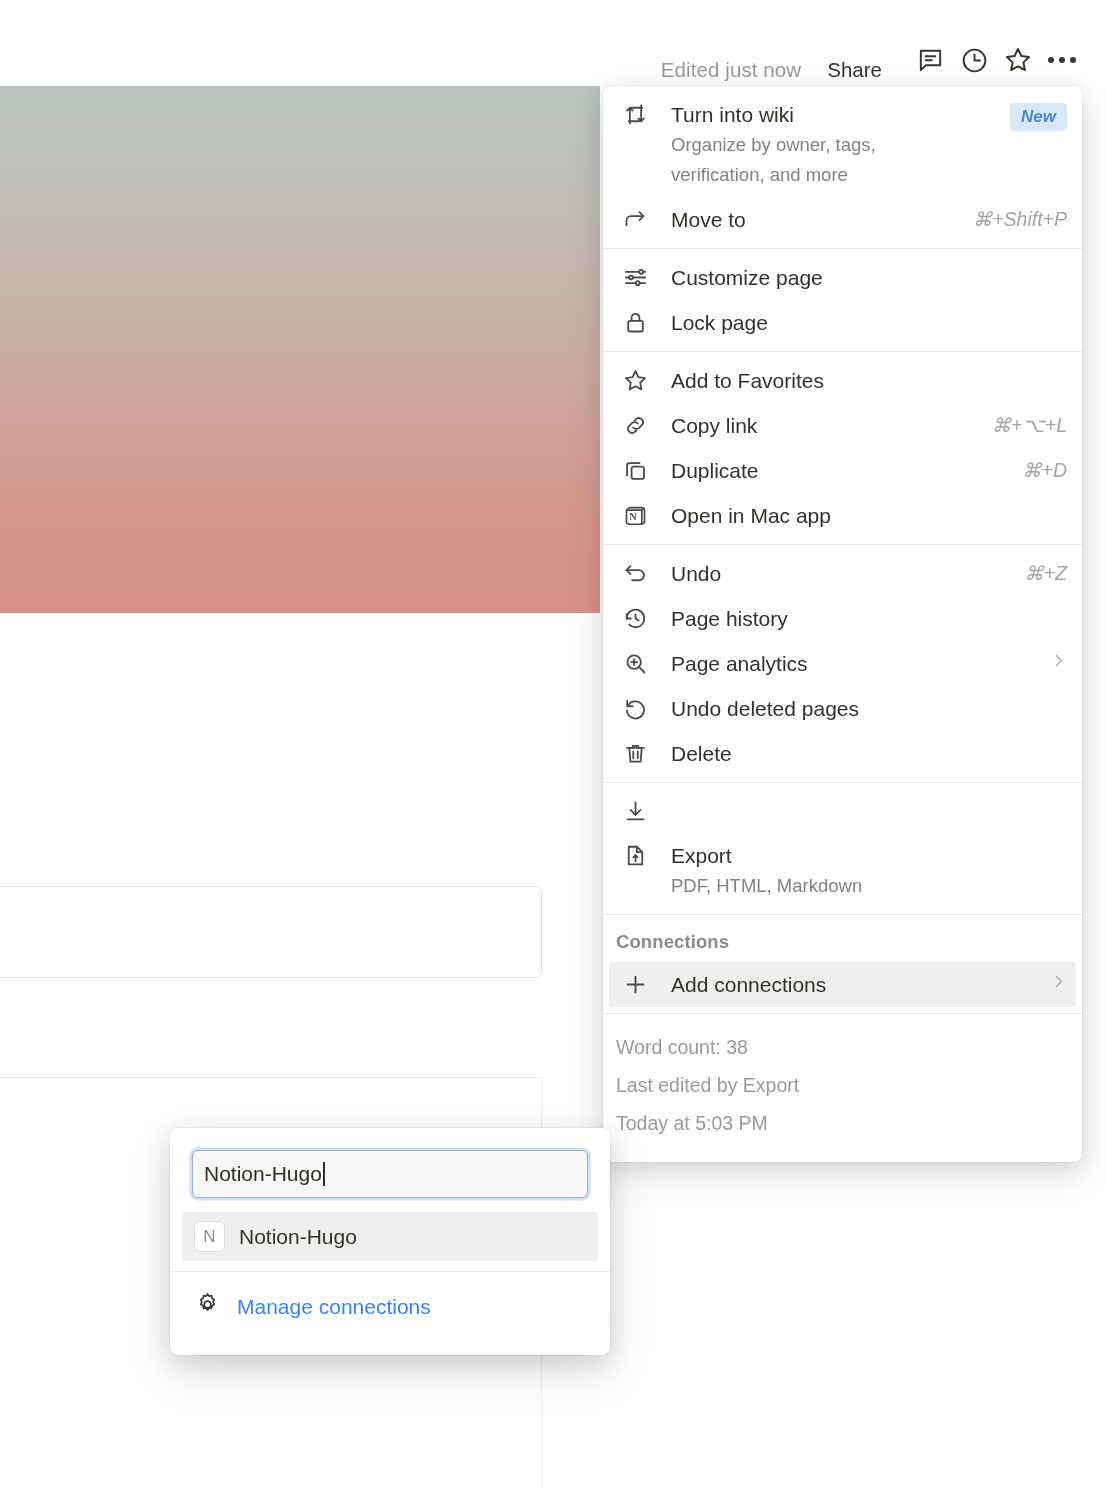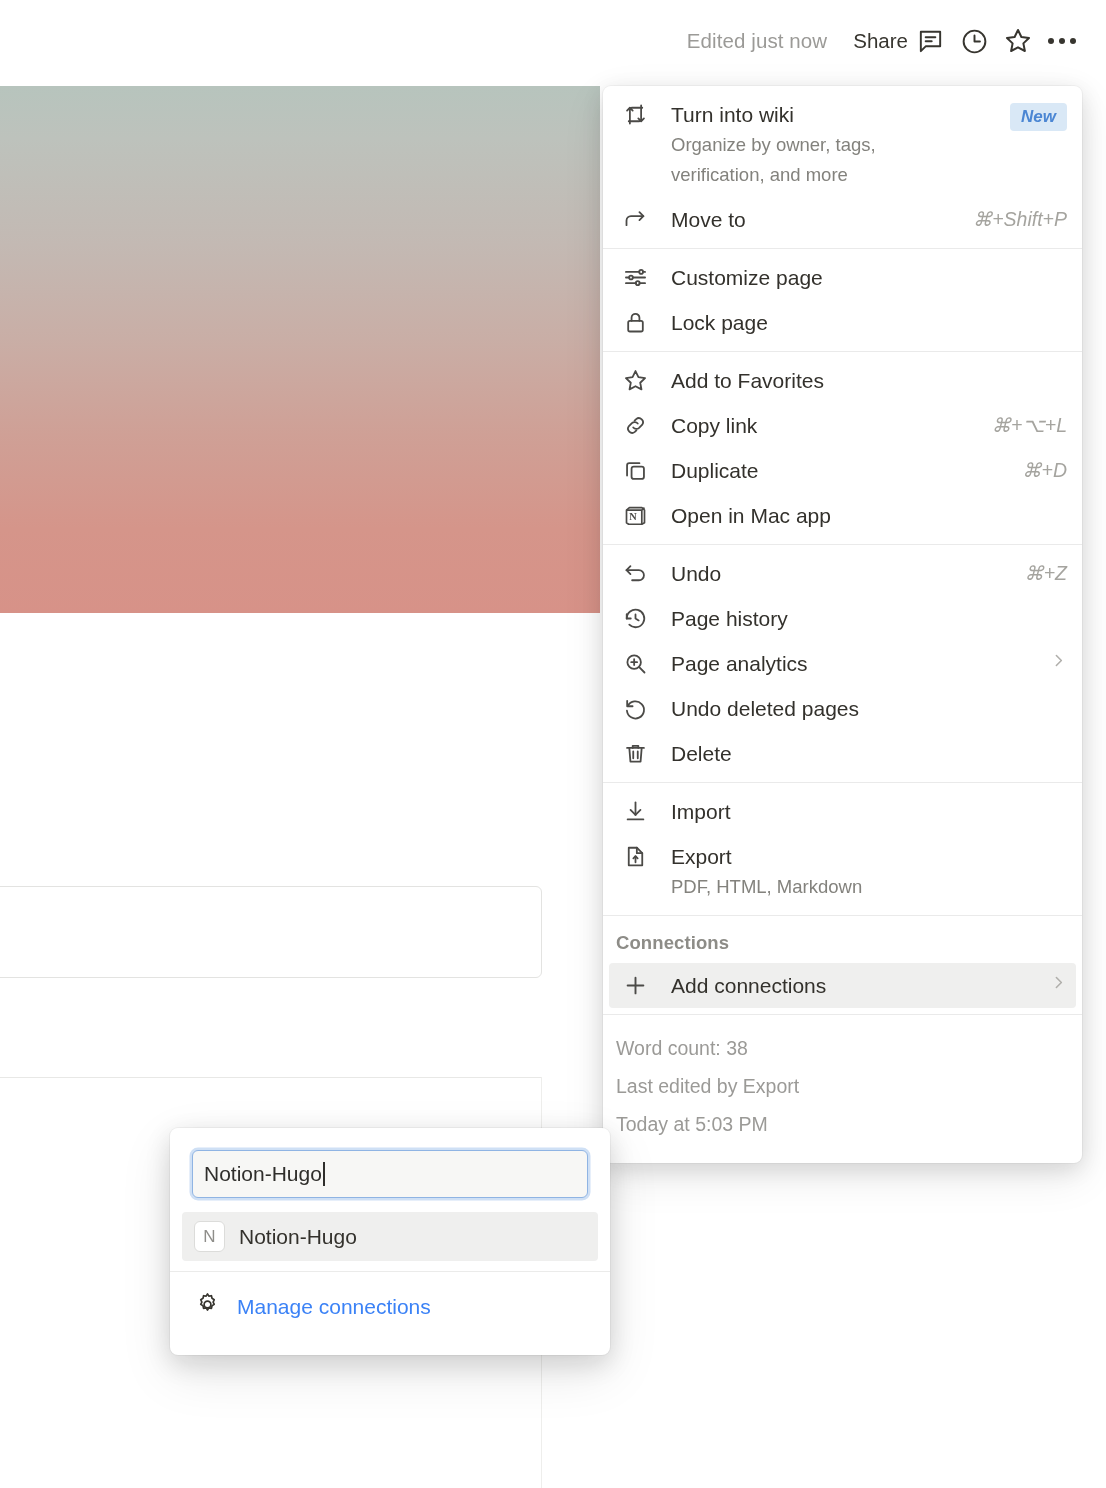--- a/index.html
+++ b/index.html
@@ -20,25 +20,25 @@
   .page-card {
     position: absolute; left: -60px; top: 886px; width: 602px; height: 92px;
     border: 1px solid #e3e3e1; border-radius: 6px; background: #fff;
   }
   .page-rule { position: absolute; left: 0; top: 1077px; width: 542px; height: 1px; background: #e8e8e6; }
   .page-vline { position: absolute; left: 541px; top: 1077px; width: 1px; height: 411px; background: #eeeeec; }
 
   
   .topbar {
     position: absolute; left: 0; top: 0; width: 1106px; height: 82px;
-    background: #fff; display: flex; align-items: center; justify-content: flex-end;
+    background: #fff; display: flex; align-items: flex-end; justify-content: flex-end;
     padding-right: 22px; gap: 0px; z-index: 5;
   }
   .edited-label { font-size: 20.5px; color: #9b9a97; margin-right: 26px; letter-spacing: .1px; }
-  .share-btn { font-size: 20.5px; color: #37352f; cursor: pointer; }
+  .share-btn { font-size: 20.5px; color: #37352f; margin-right: 26px; cursor: pointer; }
   .tb-icon {
     width: 44px; height: 44px; display: flex; align-items: center; justify-content: center;
     cursor: pointer; color: #37352f;
   }
   .tb-icon svg { display: block; }
   .dots { display: flex; gap: 5px; align-items: center; }
   .dots i { width: 6px; height: 6px; border-radius: 50%; background: #37352f; display: block; }
 
   
   .menu {
@@ -355,23 +355,20 @@
     <div class="sep"></div>
 
     <div class="menu-section">
       <div class="mi">
         <div class="mi-ico">
           <svg width="27" height="27" viewBox="0 0 24 24" fill="none" stroke="currentColor" stroke-width="1.6" stroke-linecap="round" stroke-linejoin="round">
             <path d="M12 4v11"></path>
               <path d="M7.6 10.6L12 15l4.4-4.4"></path>
               <path d="M5 19h14"></path>
           </svg>
-        </div>
-        <div class="mi-txt">
-          <div class="mi-label">Import</div>
         </div>
       </div>
 
       <div class="mi">
         <div class="mi-ico">
           <svg width="27" height="27" viewBox="0 0 24 24" fill="none" stroke="currentColor" stroke-width="1.6" stroke-linecap="round" stroke-linejoin="round">
             <path d="M6 4.2h7.2L18 9v10.8H6z"></path>
               <path d="M13.2 4.2V9H18"></path>
             <path d="M12 17.2v-5.4"></path>
               <path d="M10.1 13.6L12 11.7l1.9 1.9"></path>

